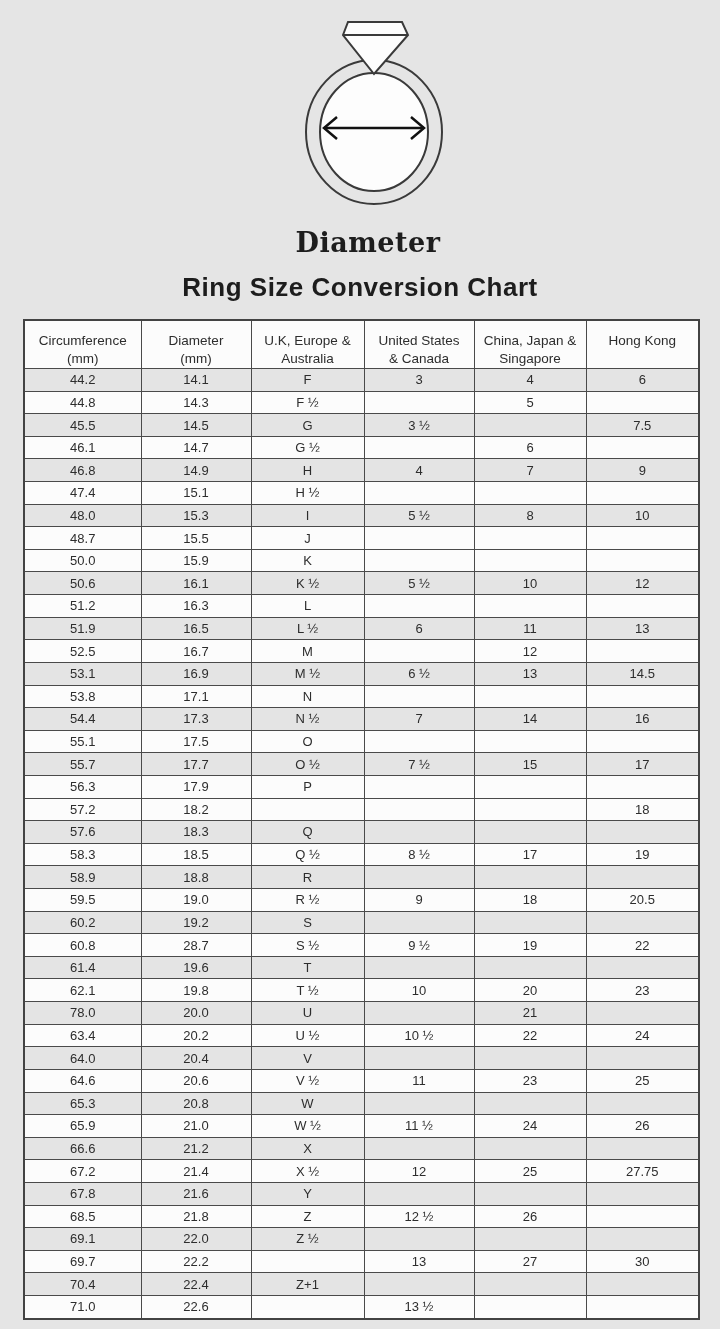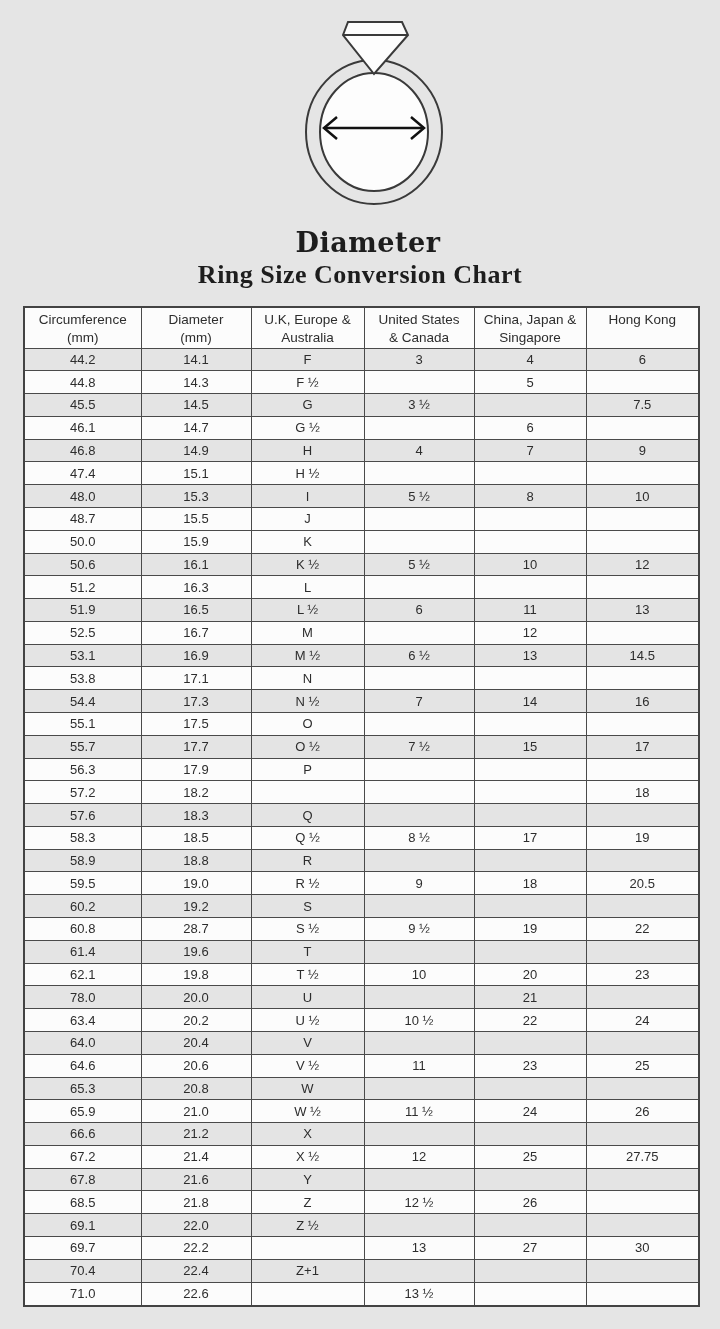--- a/index.html
+++ b/index.html
@@ -22,24 +22,24 @@
     margin: 12px 0 0 0;
     padding-left: 16px;
     text-align: center;
     font-family: "DejaVu Serif", "Liberation Serif", serif;
     font-weight: bold;
     font-size: 27px;
     color: #1d1d1d;
     letter-spacing: 0.5px;
   }
   .chart-title {
-    margin: 2px 0 0 0;
+    margin: 14px 0 0 0;
     padding-left: 0;
     text-align: center;
-    font-family: Liberation Serif, serif;
+    font-family: Liberation Sans, sans-serif;
     font-weight: bold;
     font-size: 26px;
     color: #1d1d1d;
     letter-spacing: 0.5px;
   }
   table.ring-table {
     border-collapse: collapse;
     table-layout: fixed;
     margin: 16px 0 0 23px;
     width: 675px;
@@ -53,21 +53,21 @@
     text-align: center;
     padding: 0;
     overflow: hidden;
   }
   table.ring-table thead tr { height: 41px; }
   table.ring-table th {
     vertical-align: top;
     font-weight: 400;
     font-size: 13.5px;
     line-height: 18px;
-    padding-top: 3px;
+    padding-top: 11px;
   }
   table.ring-table td {
     font-size: 13px;
     vertical-align: middle;
   }
   table.ring-table tr.shaded td { background: #e4e4e4; }
   col.c1 { width: 117px; }
   col.c2 { width: 110px; }
   col.c3 { width: 113px; }
   col.c4 { width: 110px; }

